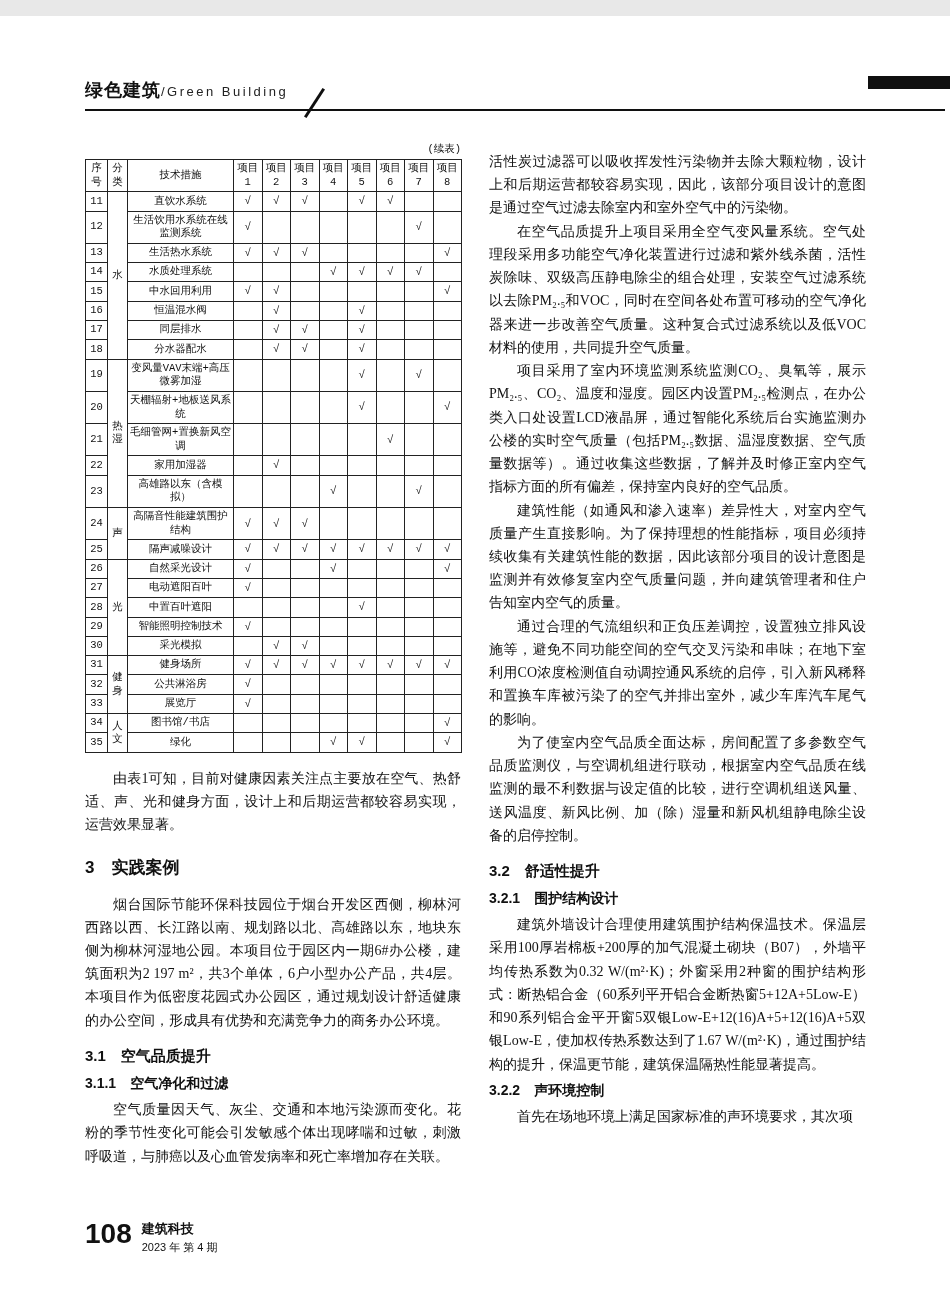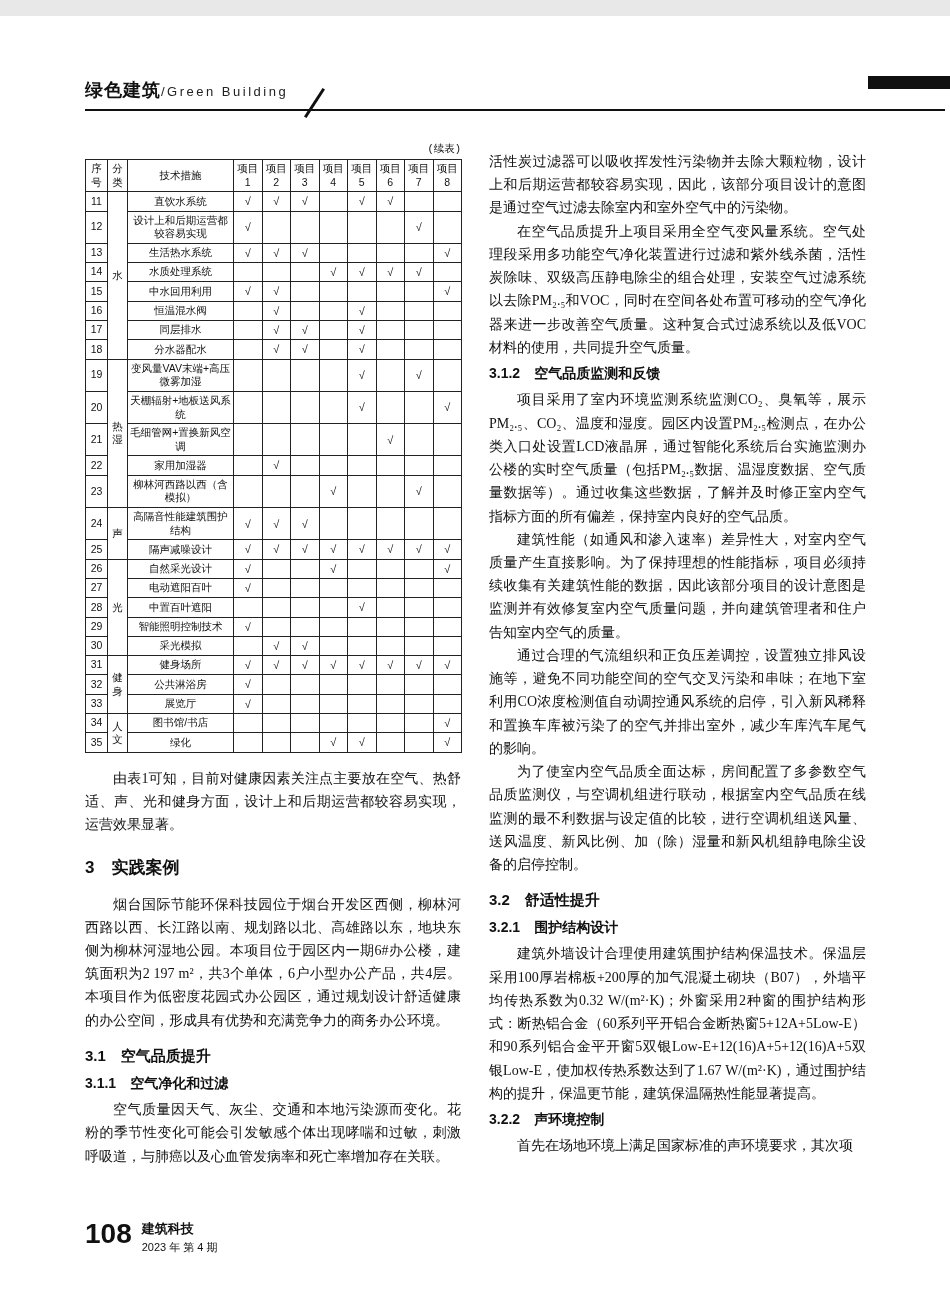--- a/index.html
+++ b/index.html
@@ -16,21 +16,21 @@
   .header-bar { position:absolute; right:0; top:60px; width:82px; height:13px; background:#101010; }
   .header-rule { position:absolute; left:85px; right:5px; top:93px; border-top:2px solid #101010; }
   .slash { position:absolute; left:228px; top:-25px; width:3px; height:34px; background:#101010; transform:rotate(33deg); }
   
   .columns { position:absolute; left:85px; top:126px; width:781px; display:flex; gap:28px; }
   .col { width:376px; }
   .col.right { width:377px; padding-top:8px; }
   
   .table-note { text-align:right; font-size:10.5px; margin-bottom:3px; font-family:Liberation Mono, monospace; }
   table.measures { border-collapse:collapse; width:100%; table-layout:fixed;
-    font-family:Liberation Sans, sans-serif; font-size:10.5px; line-height:1.3; }
+    font-family:Liberation Mono, monospace; font-size:10.5px; line-height:1.3; }
   table.measures th, table.measures td { border:1px solid #222; text-align:center; vertical-align:middle; padding:2px 1px; }
   table.measures th { font-weight:normal; }
   col.c-no { width:22px; } col.c-cat { width:20px; } col.c-measure { width:106px; } col.c-prj { width:28.5px; }
   .check-cell { font-size:11px; }
   .cat-cell { line-height:1.25; }
   
   .blocks { margin-top:14px; font-size:14px; line-height:1.66; text-align:justify; }
   .col.right .blocks { margin-top:0; }
   .blocks p { text-indent:2em; }
   .blocks p.no-indent { text-indent:0; }
@@ -99,21 +99,21 @@
               <td class="check-cell">√</td>
               <td class="check-cell">√</td>
               <td class="check-cell"></td>
               <td class="check-cell">√</td>
               <td class="check-cell">√</td>
               <td class="check-cell"></td>
               <td class="check-cell"></td>
             </tr>
             <tr>
               <td class="no-cell">12</td>
-              <td class="measure-cell">设计上和后期运营都较容易实现</td>
+              <td class="measure-cell">生活饮用水系统在线监测系统</td>
               <td class="check-cell">√</td>
               <td class="check-cell"></td>
               <td class="check-cell"></td>
               <td class="check-cell"></td>
               <td class="check-cell"></td>
               <td class="check-cell"></td>
               <td class="check-cell">√</td>
               <td class="check-cell"></td>
             </tr>
             <tr>
@@ -232,21 +232,21 @@
               <td class="check-cell">√</td>
               <td class="check-cell"></td>
               <td class="check-cell"></td>
               <td class="check-cell"></td>
               <td class="check-cell"></td>
               <td class="check-cell"></td>
               <td class="check-cell"></td>
             </tr>
             <tr>
               <td class="no-cell">23</td>
-              <td class="measure-cell">柳林河西路以西（含模拟）</td>
+              <td class="measure-cell">高雄路以东（含模拟）</td>
               <td class="check-cell"></td>
               <td class="check-cell"></td>
               <td class="check-cell"></td>
               <td class="check-cell">√</td>
               <td class="check-cell"></td>
               <td class="check-cell"></td>
               <td class="check-cell">√</td>
               <td class="check-cell"></td>
             </tr>
             <tr>
@@ -406,21 +406,20 @@
           <h2>3.1　空气品质提升</h2>
           <h3>3.1.1　空气净化和过滤</h3>
           <p>空气质量因天气、灰尘、交通和本地污染源而变化。花粉的季节性变化可能会引发敏感个体出现哮喘和过敏，刺激呼吸道，与肺癌以及心血管发病率和死亡率增加存在关联。</p>
         </div>
     </div>
 
     <div class="col right">
       <div class="blocks">
           <p class="no-indent">活性炭过滤器可以吸收挥发性污染物并去除大颗粒物，设计上和后期运营都较容易实现，因此，该部分项目设计的意图是通过空气过滤去除室内和室外空气中的污染物。</p>
           <p>在空气品质提升上项目采用全空气变风量系统。空气处理段采用多功能空气净化装置进行过滤和紫外线杀菌，活性炭除味、双级高压静电除尘的组合处理，安装空气过滤系统以去除PM₂.₅和VOC，同时在空间各处布置可移动的空气净化器来进一步改善空气质量。这种复合式过滤系统以及低VOC材料的使用，共同提升空气质量。</p>
-          <h3>3.1.2　空气品质监测和反馈</h3>
           <p>项目采用了室内环境监测系统监测CO₂、臭氧等，展示PM₂.₅、CO₂、温度和湿度。园区内设置PM₂.₅检测点，在办公类入口处设置LCD液晶屏，通过智能化系统后台实施监测办公楼的实时空气质量（包括PM₂.₅数据、温湿度数据、空气质量数据等）。通过收集这些数据，了解并及时修正室内空气指标方面的所有偏差，保持室内良好的空气品质。</p>
           <p>建筑性能（如通风和渗入速率）差异性大，对室内空气质量产生直接影响。为了保持理想的性能指标，项目必须持续收集有关建筑性能的数据，因此该部分项目的设计意图是监测并有效修复室内空气质量问题，并向建筑管理者和住户告知室内空气的质量。</p>
           <p>通过合理的气流组织和正负压差调控，设置独立排风设施等，避免不同功能空间的空气交叉污染和串味；在地下室利用CO浓度检测值自动调控通风系统的启停，引入新风稀释和置换车库被污染了的空气并排出室外，减少车库汽车尾气的影响。</p>
           <p>为了使室内空气品质全面达标，房间配置了多参数空气品质监测仪，与空调机组进行联动，根据室内空气品质在线监测的最不利数据与设定值的比较，进行空调机组送风量、送风温度、新风比例、加（除）湿量和新风机组静电除尘设备的启停控制。</p>
           <h2>3.2　舒适性提升</h2>
           <h3>3.2.1　围护结构设计</h3>
           <p>建筑外墙设计合理使用建筑围护结构保温技术。保温层采用100厚岩棉板+200厚的加气混凝土砌块（B07），外墙平均传热系数为0.32 W/(m²·K)；外窗采用2种窗的围护结构形式：断热铝合金（60系列平开铝合金断热窗5+12A+5Low-E）和90系列铝合金平开窗5双银Low-E+12(16)A+5+12(16)A+5双银Low-E，使加权传热系数达到了1.67 W/(m²·K)，通过围护结构的提升，保温更节能，建筑保温隔热性能显著提高。</p>
           <h3>3.2.2　声环境控制</h3>
           <p>首先在场地环境上满足国家标准的声环境要求，其次项</p>
         </div>

